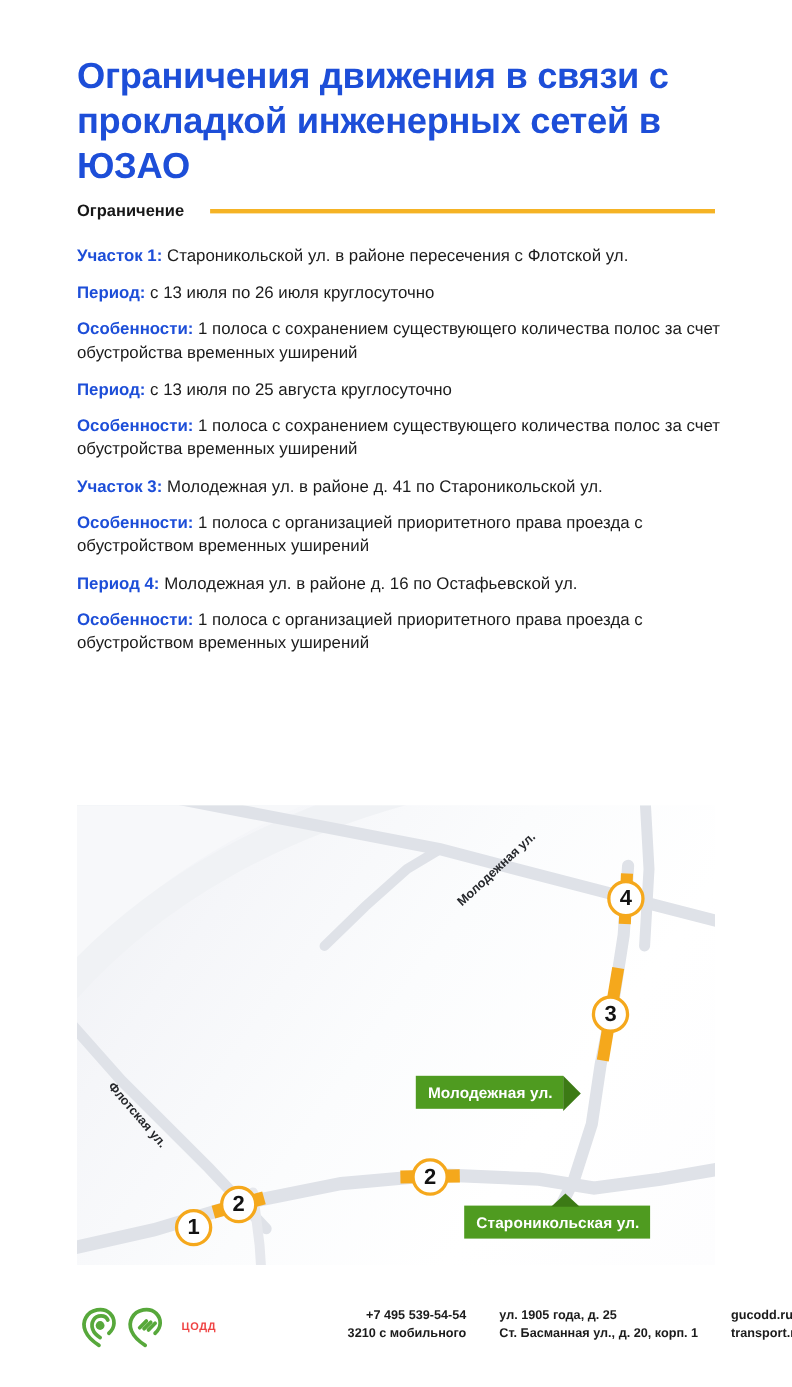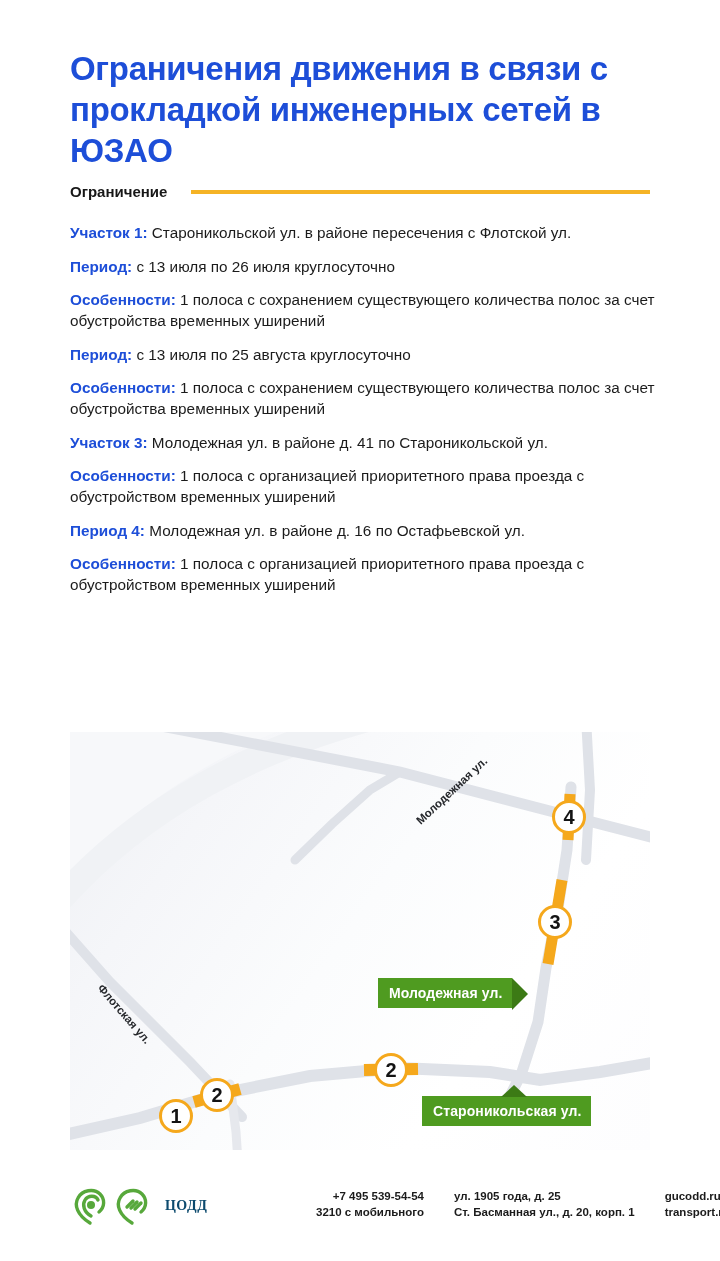--- a/index.html
+++ b/index.html
@@ -155,25 +155,24 @@
   }
   .logo-group {
     position: absolute;
     left: 72px;
     top: 7px;
     display: flex;
     align-items: center;
     gap: 9px;
   }
   .logo-word {
-    font-size: 14px;
-    font-weight: bold;
-    color: #0c4a6e;
+    font-size: 10px;
+    font-weight: bold;
+    color: #ef4444;
     letter-spacing: 0.6px;
-    font-family: Liberation Serif, serif;
   }
 
   .contacts {
     position: absolute;
     left: 316px;
     top: 11px;
     display: flex;
     gap: 30px;
     font-size: 11.5px;
     line-height: 15.5px;

